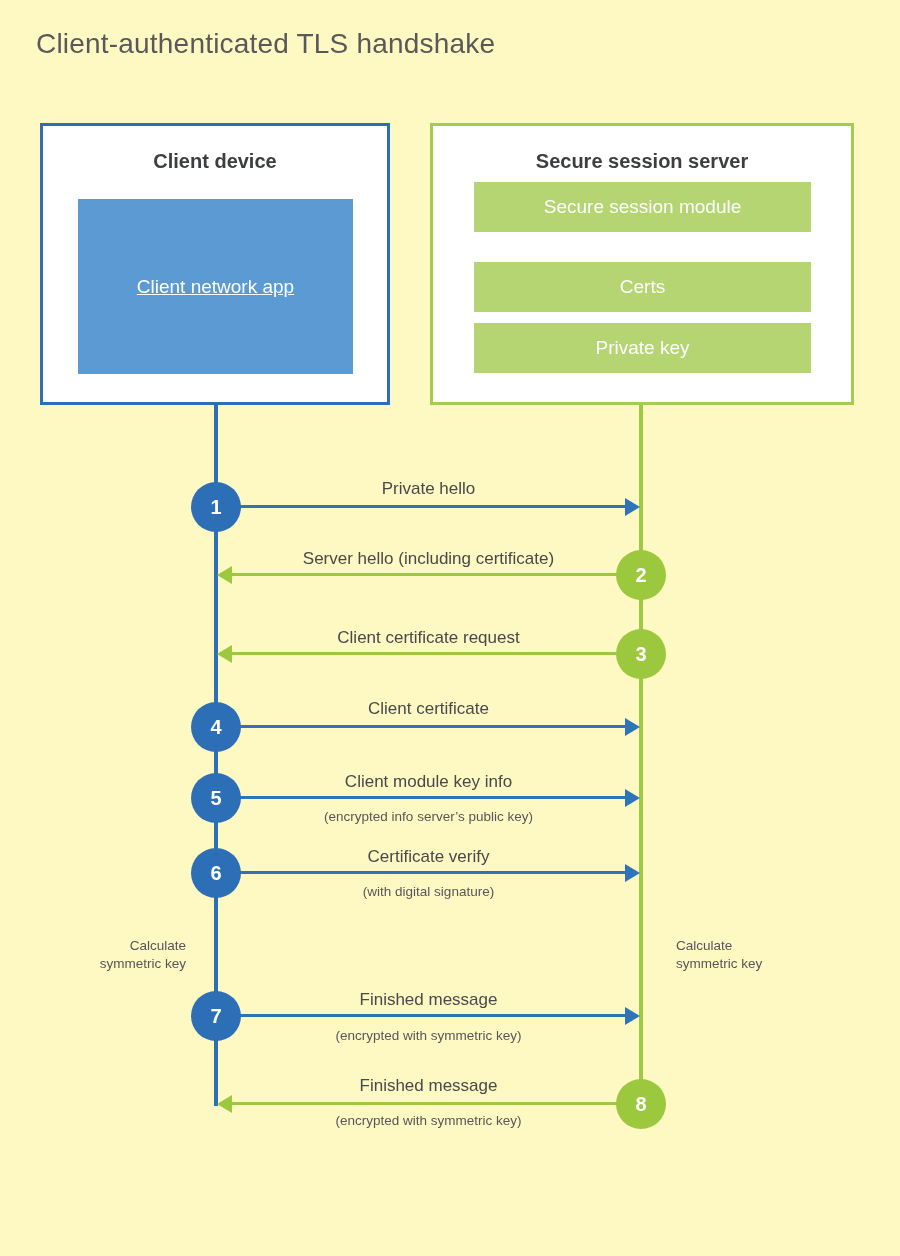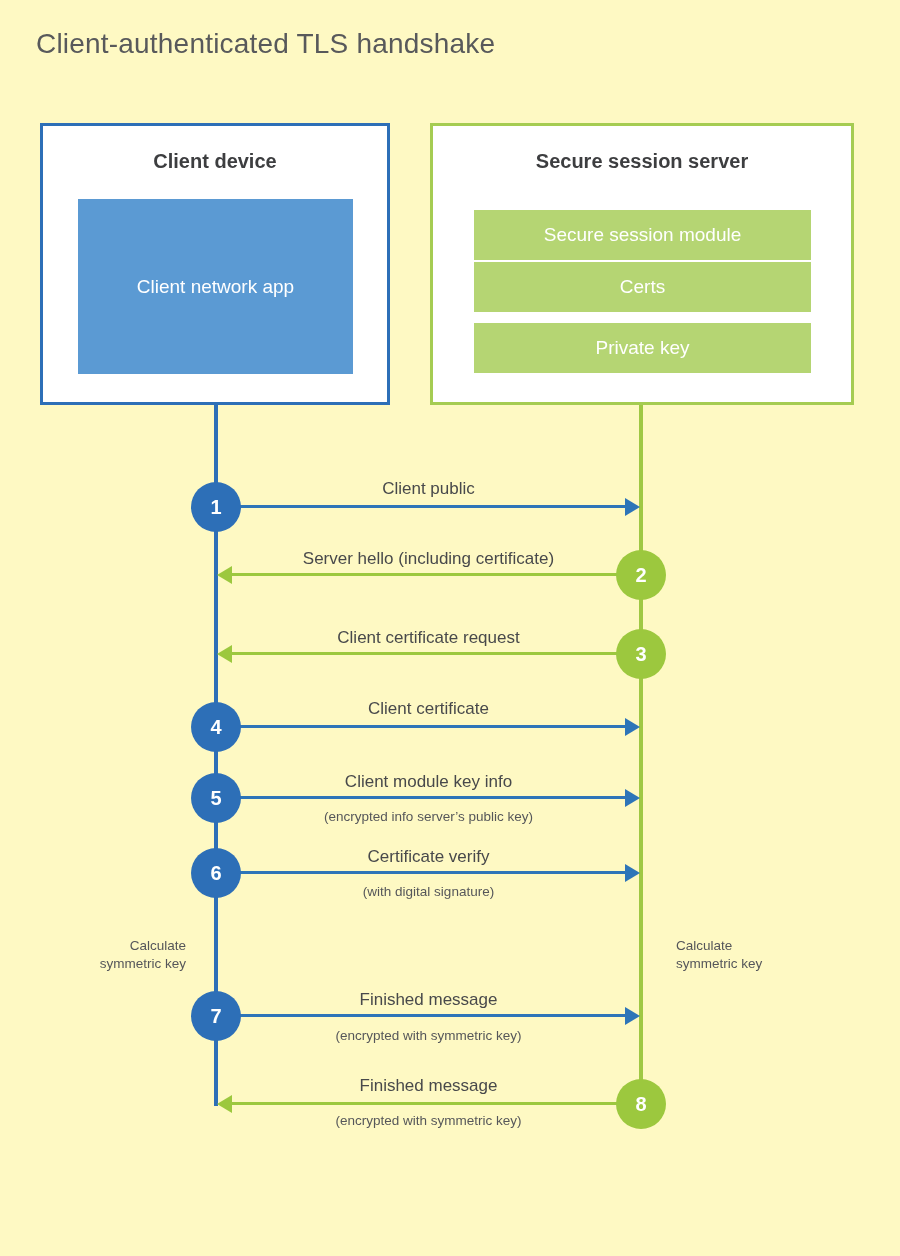--- a/index.html
+++ b/index.html
@@ -60,34 +60,35 @@
     display: flex;
     align-items: center;
     justify-content: center;
   }
   .app-box span {
     color: #ffffff;
     font-size: 19px;
     line-height: 27px;
     text-align: center;
     max-width: 185px;
+    text-decoration: underline;
   }
   .server-bar {
     position: absolute;
     left: 41px;
     width: 337px;
     height: 50px;
     background: #b5d573;
     display: flex;
     align-items: center;
     justify-content: center;
     color: #ffffff;
     font-size: 19px;
   }
-  .bar-0 { top: 84px; }
+  .bar-0 { top: 56px; }
   .bar-1 { top: 136px; }
   .bar-2 { top: 197px; }
   
   .lifeline {
     position: absolute;
     top: 405px;
     width: 4px;
     height: 701px;
   }
   .lifeline-client { left: 214px; background: #2d6fb7; }
@@ -174,21 +175,21 @@
     <div class="server-bar bar-2">Private key</div>
   </div>
 
   <div class="lifeline lifeline-client"></div>
   <div class="lifeline lifeline-server"></div>
 
   <div>
     <div class="step-circle circle-blue" style="top:482px">1</div>
     <div class="msg-line line-blue" style="top:505px"></div>
     <div class="msg-head head-right" style="top:498px"></div>
-    <div class="msg-label" style="top:479px">Client public</div>
+    <div class="msg-label" style="top:479px">Private hello</div>
   </div>
 
   <div>
     <div class="step-circle circle-green" style="top:550px">2</div>
     <div class="msg-line line-green" style="top:573px"></div>
     <div class="msg-head head-left" style="top:566px"></div>
     <div class="msg-label" style="top:549px">Server hello (including certificate)</div>
   </div>
 
   <div>

